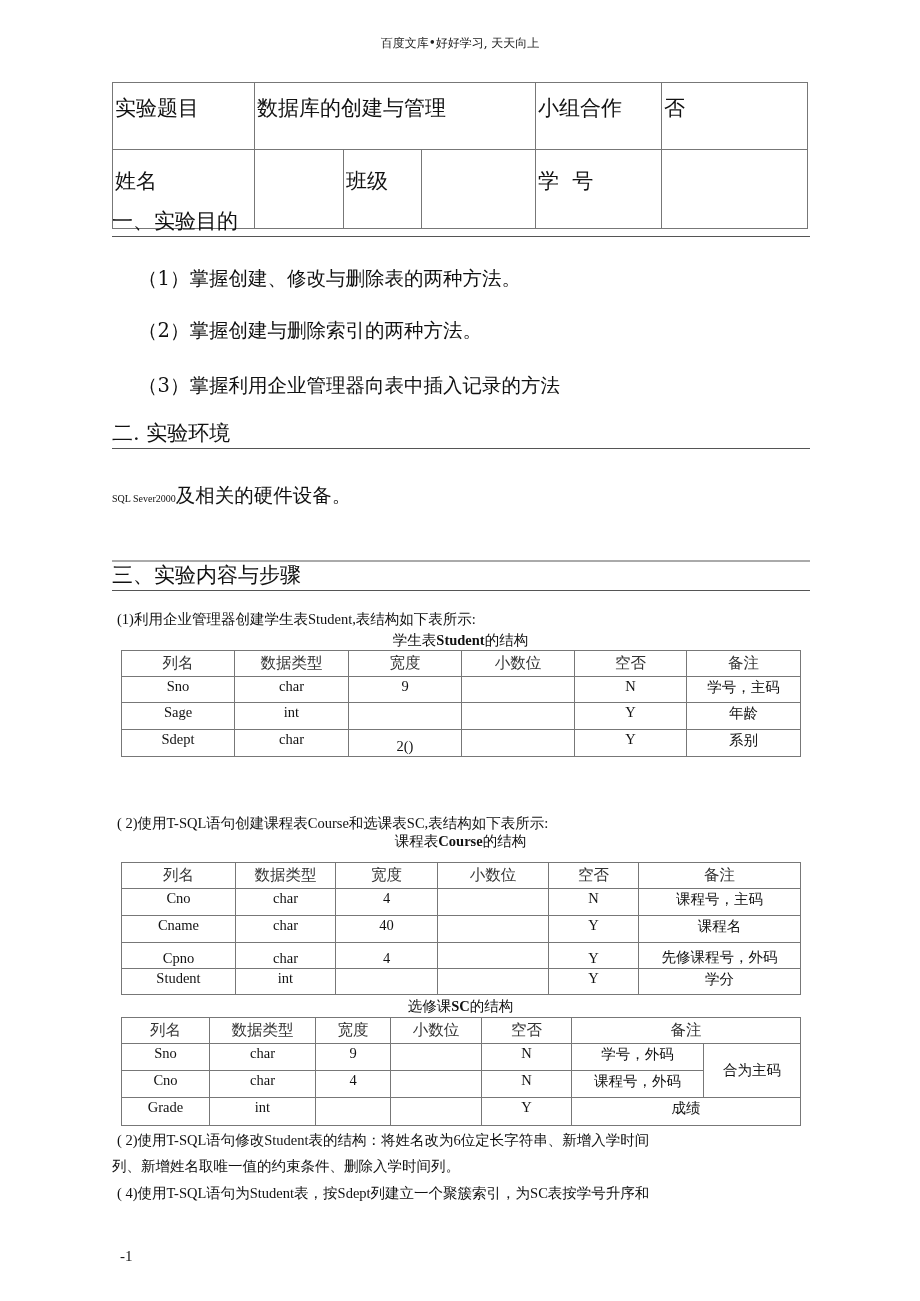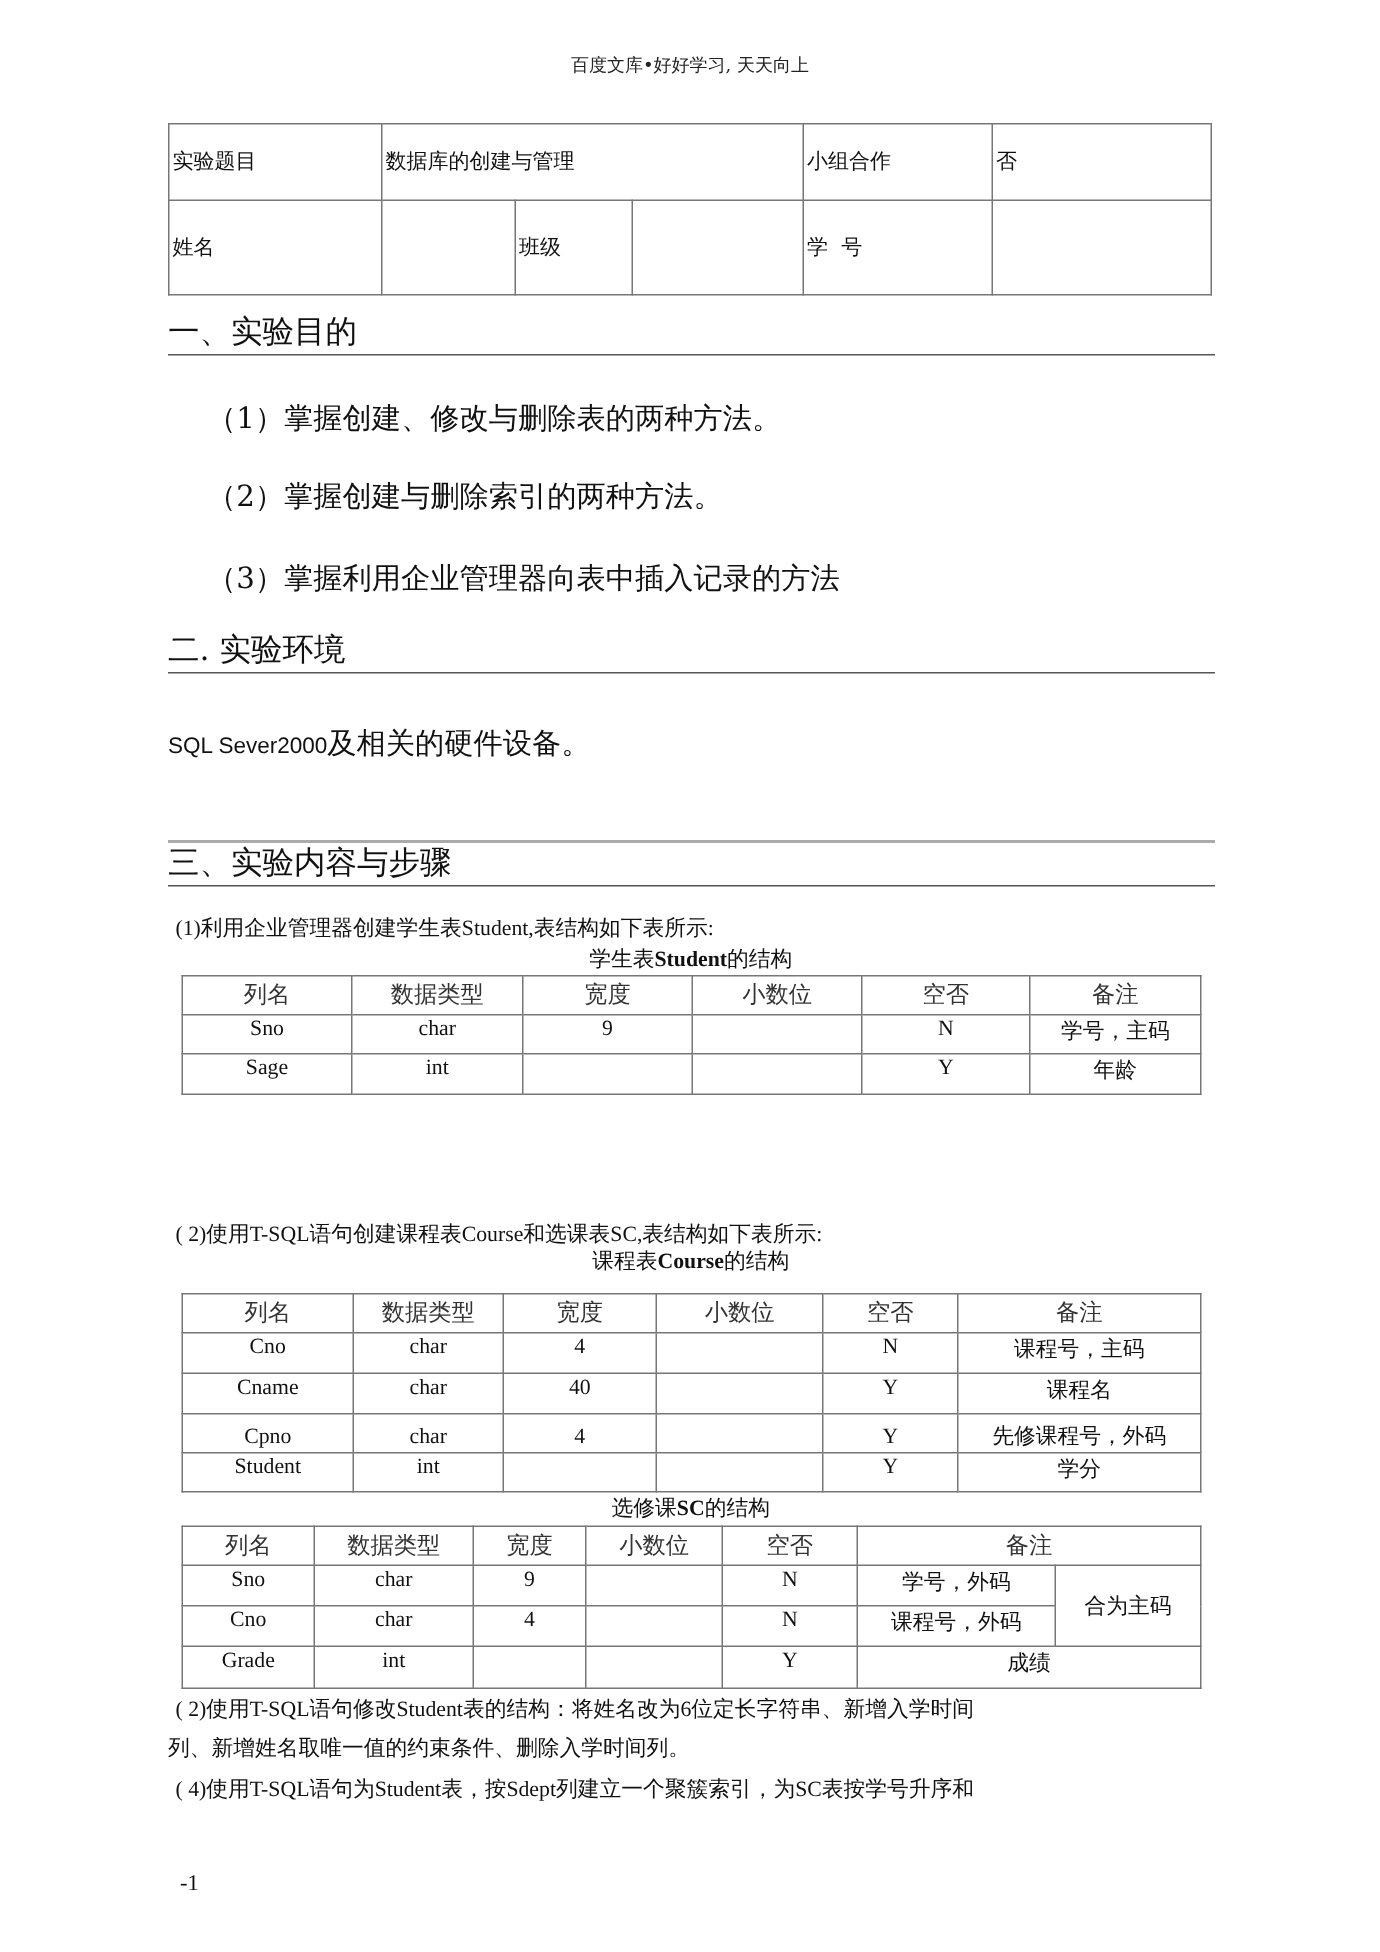--- a/index.html
+++ b/index.html
@@ -4,29 +4,29 @@
 <style>
   html, body { margin: 0; padding: 0; background: #ffffff; }
   body { width: 920px; height: 1301px; position: relative; overflow: hidden;
          font-family: "DejaVu Serif", "Liberation Serif", serif; color: #111; }
   .abs { position: absolute; }
   .hdr-text { left: 0; width: 920px; top: 35px; text-align: center; font-size: 12px; color: #222; }
 
   
   table { border-collapse: collapse; position: absolute; table-layout: fixed; }
   .info { left: 112px; top: 82px; width: 695px; }
-  .info td { border: 1px solid #777; font-size: 14px; padding: 0 0 0 2px; vertical-align: middle; color: #111; }
+  .info td { border: 1px solid #777; font-size: 21px; padding: 0 0 16px 2px; vertical-align: middle; color: #111; }
   .info tr.r1 td { height: 50px; }
   .info tr.r2 td { height: 62px; }
 
   .sec { left: 112px; width: 698px; font-size: 21px; border-bottom: 1px solid #555; padding-bottom: 2px; line-height: 26px; }
   .sec-top { border-top: 2px solid #aaa; }
   .item { left: 138px; font-size: 19.5px; line-height: 26px; }
   .env { left: 112px; font-size: 19.5px; line-height: 26px; }
-  .env .mono { font-family: Liberation Sans, sans-serif; font-size: 15px; }
+  .env .mono { font-family: Liberation Serif, serif; font-size: 10px; }
 
   .para { left: 117px; font-size: 14.5px; line-height: 20px; font-family: "Liberation Serif", "DejaVu Serif", serif; }
   .cap { left: 121px; width: 679px; text-align: center; font-size: 14.5px; font-family: "Liberation Serif", "DejaVu Serif", serif; line-height: 18px; }
   .cap b { font-weight: bold; }
 
   .dt { left: 121px; width: 679px; font-family: "Liberation Serif", "DejaVu Serif", serif; font-size: 14.5px; }
   .dt td { border: 1px solid #777; text-align: center; padding: 0; color: #111; }
   .dt tr.head td { height: 25px; font-size: 15.5px; color: #333; }
   .dt td.lowv { vertical-align: bottom; padding-bottom: 1px; }
   .dt td.topv { vertical-align: top; padding-top: 1px; }
@@ -104,20 +104,28 @@
     <td class="topv">学号，主码</td>
   </tr>
   <tr style="height:27px">
     <td class="topv">Sage</td>
     <td class="topv">int</td>
     <td class="topv"></td>
     <td class="topv"></td>
     <td class="topv">Y</td>
     <td class="topv">年龄</td>
   </tr>
+  <tr style="height:27px">
+    <td class="topv">Sdept</td>
+    <td class="topv">char</td>
+    <td class="lowv">2()</td>
+    <td class="topv"></td>
+    <td class="topv">Y</td>
+    <td class="topv">系别</td>
+  </tr>
 </tbody>
   </table>
 
 <div class="abs para" style="top:813px">( 2)使用T-SQL语句创建课程表Course和选课表SC,表结构如下表所示:</div>
 <div class="abs cap" style="top:832px"><span>课程表</span><b>Course</b><span>的结构</span></div>
 
 <table class="dt" style="top:862px">
   <colgroup>
       <col style="width:114px">
       <col style="width:100px">

